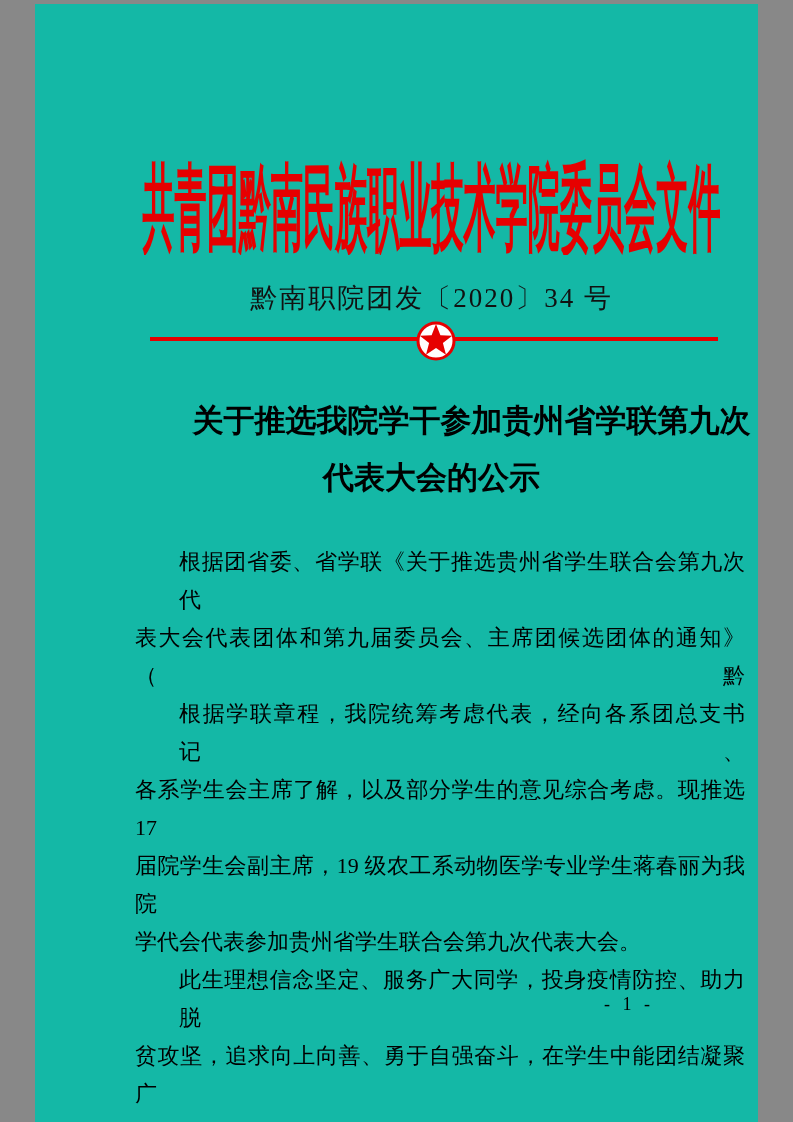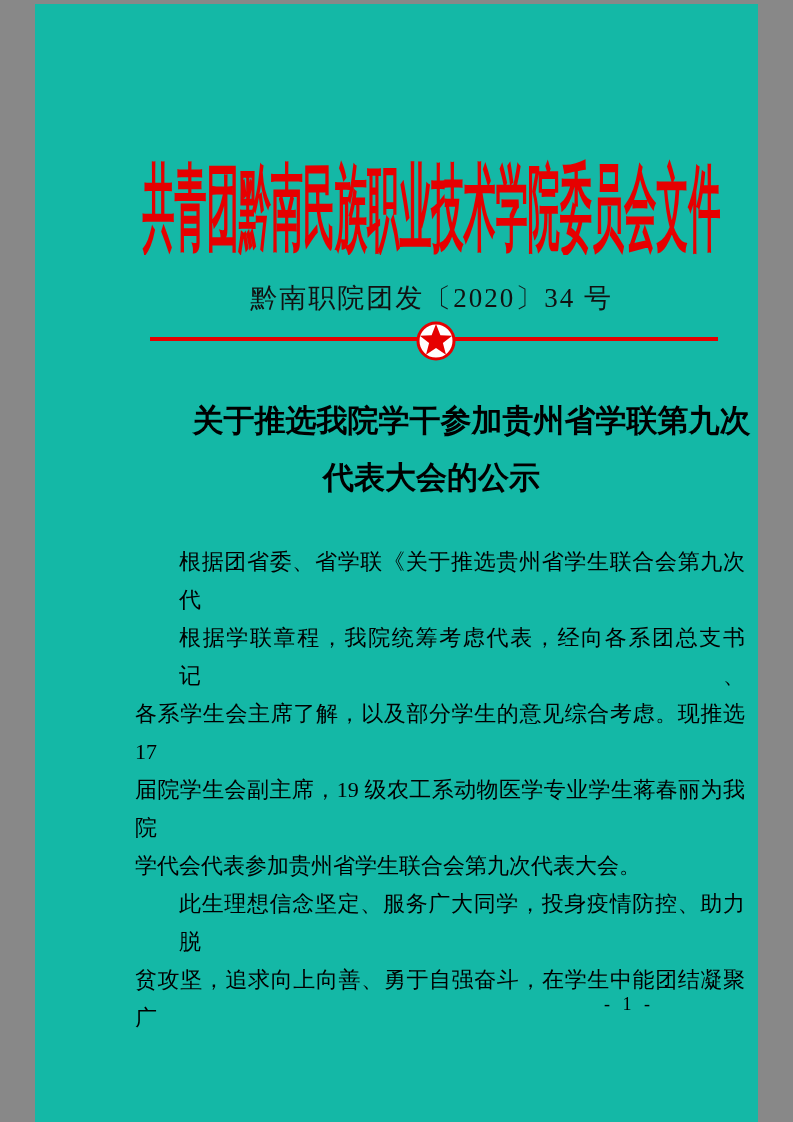--- a/index.html
+++ b/index.html
@@ -121,20 +121,21 @@
     <circle cx="20" cy="20" r="18" fill="#ffffff" stroke="#e60000" stroke-width="3"></circle>
     <polygon fill="#e60000" points="20,3 24.4,14.2 36.2,14.7 26.9,22.1 30,33.8 20,27.1 10,33.8 13.1,22.1 3.8,14.7 15.6,14.2"></polygon>
   </svg>
 
   <div class="doc-title-line l1">关于推选我院学干参加贵州省学联第九次</div>
   <div class="doc-title-line l2">代表大会的公示</div>
 
   <div class="doc-body">
     <div class="paragraph">
       <div class="line indent jl">根据团省委、省学联《关于推选贵州省学生联合会第九次代</div>
+      <div class="line jl">表大会代表团体和第九届委员会、主席团候选团体的通知》（黔</div>
     </div>
     <div class="paragraph">
       <div class="line indent jl">根据学联章程，我院统筹考虑代表，经向各系团总支书记、</div>
       <div class="line jl">各系学生会主席了解，以及部分学生的意见综合考虑。现推选 17</div>
       <div class="line jl">届院学生会副主席，19 级农工系动物医学专业学生蒋春丽为我院</div>
       <div class="line">学代会代表参加贵州省学生联合会第九次代表大会。</div>
     </div>
     <div class="paragraph">
       <div class="line indent jl">此生理想信念坚定、服务广大同学，投身疫情防控、助力脱</div>
       <div class="line jl">贫攻坚，追求向上向善、勇于自强奋斗，在学生中能团结凝聚广</div>

